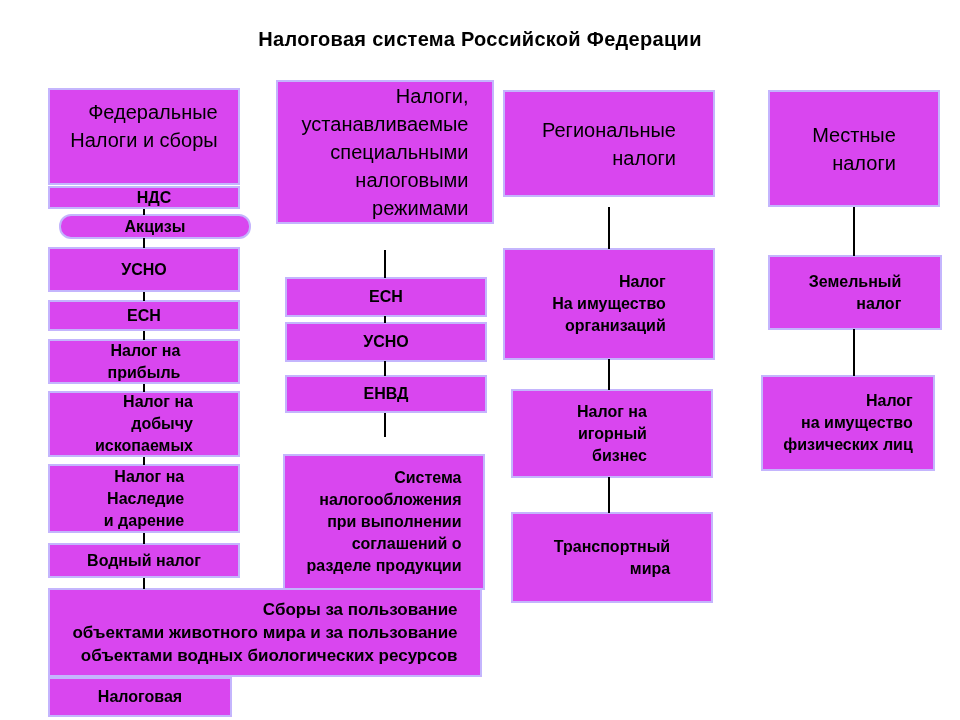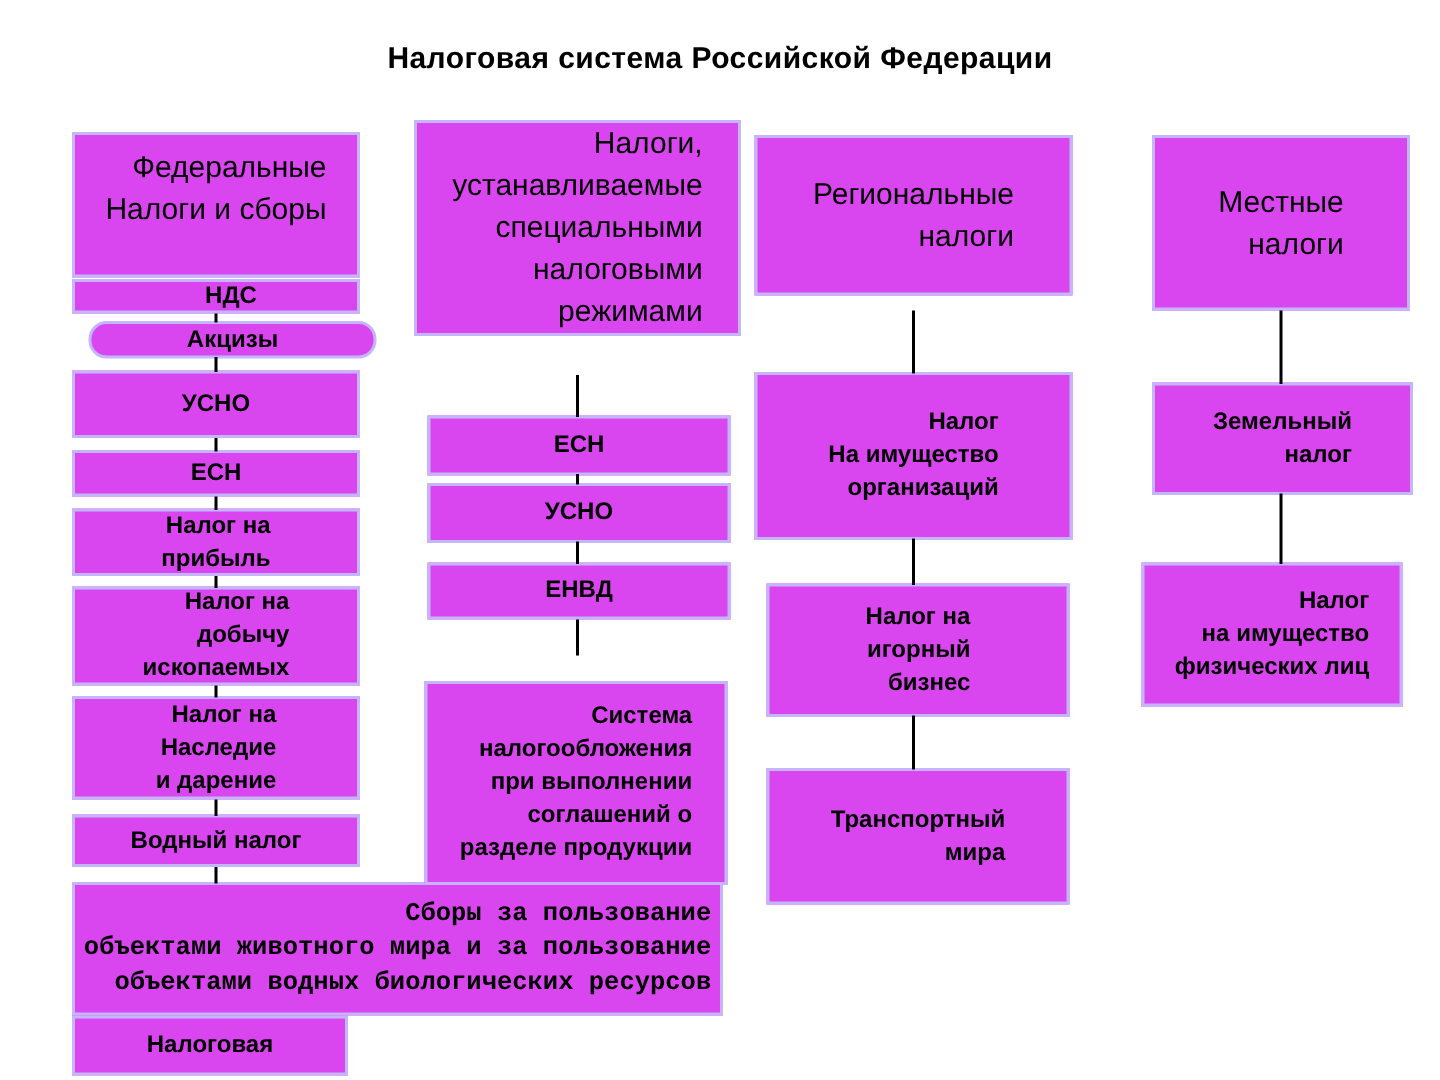--- a/index.html
+++ b/index.html
@@ -57,21 +57,21 @@
                     align-items: flex-start; padding-top: 8px; }
   .b-nds          { left: 48px;  top: 186px; width: 192px; height: 23px; padding-left: 20px; }
   .b-akcizy       { left: 59px;  top: 214px; width: 192px; height: 25px; border-radius: 12px; }
   .b-ndfl         { left: 48px;  top: 247px; width: 192px; height: 45px; }
   .b-esn1         { left: 48px;  top: 300px; width: 192px; height: 31px; }
   .b-pribyl       { left: 48px;  top: 339px; width: 192px; height: 45px; }
   .b-dobycha      { left: 48px;  top: 391px; width: 192px; height: 66px; }
   .b-nasledie     { left: 48px;  top: 464px; width: 192px; height: 69px; }
   .b-vodny        { left: 48px;  top: 543px; width: 192px; height: 35px; }
   .b-sbory        { left: 48px;  top: 588px; width: 434px; height: 89px;
-                    font-size: 17px; line-height: 23px; font-family: Liberation Mono, monospace; }
+                    font-size: 17px; line-height: 23px; }
   .b-gosposhlina  { left: 48px;  top: 677px; width: 184px; height: 40px; }
   
   .b-spec-header  { left: 276px; top: 80px;  width: 218px; height: 144px; }
   .b-esn2         { left: 285px; top: 277px; width: 202px; height: 40px; }
   .b-usno         { left: 285px; top: 322px; width: 202px; height: 40px; }
   .b-envd         { left: 285px; top: 375px; width: 202px; height: 38px; }
   .b-soglashenia  { left: 283px; top: 436px; width: 202px; height: 136px; margin-top: 18px; }
   
   .b-reg-header   { left: 503px; top: 90px;  width: 212px; height: 107px; }
   .b-imush-org    { left: 503px; top: 248px; width: 212px; height: 112px; }

